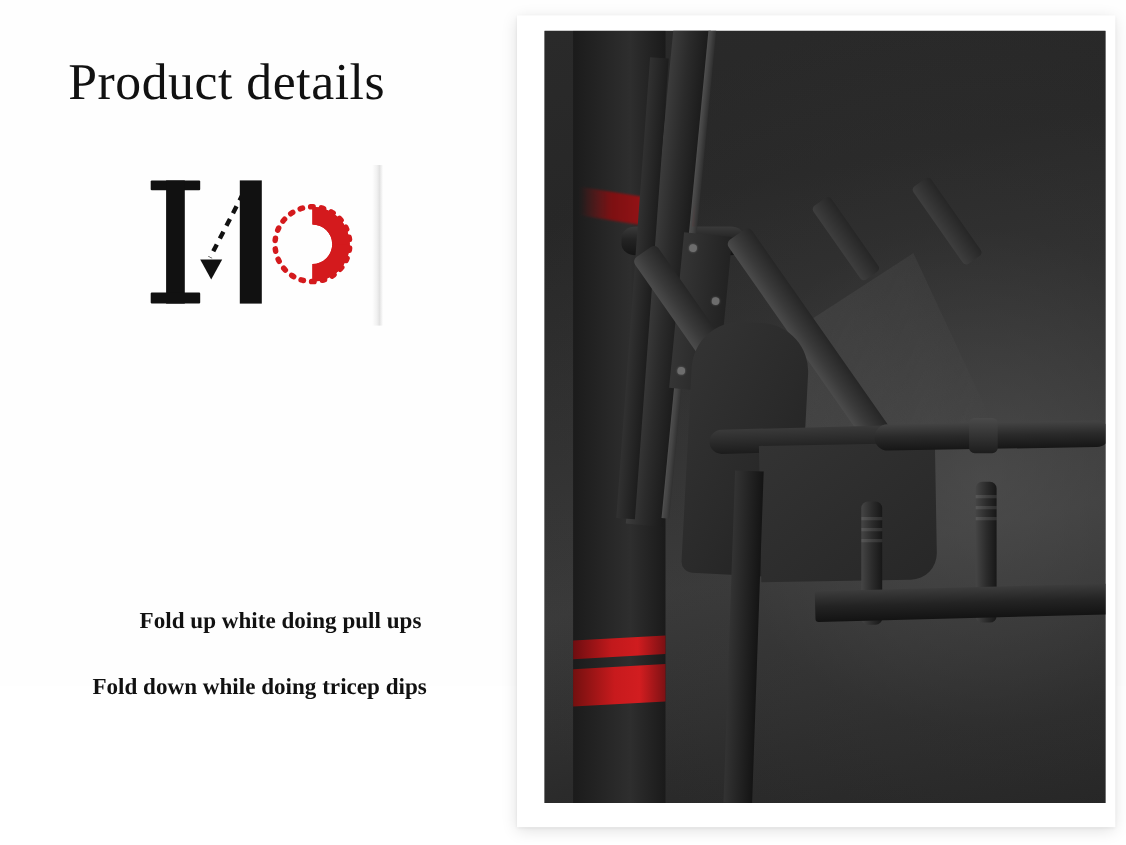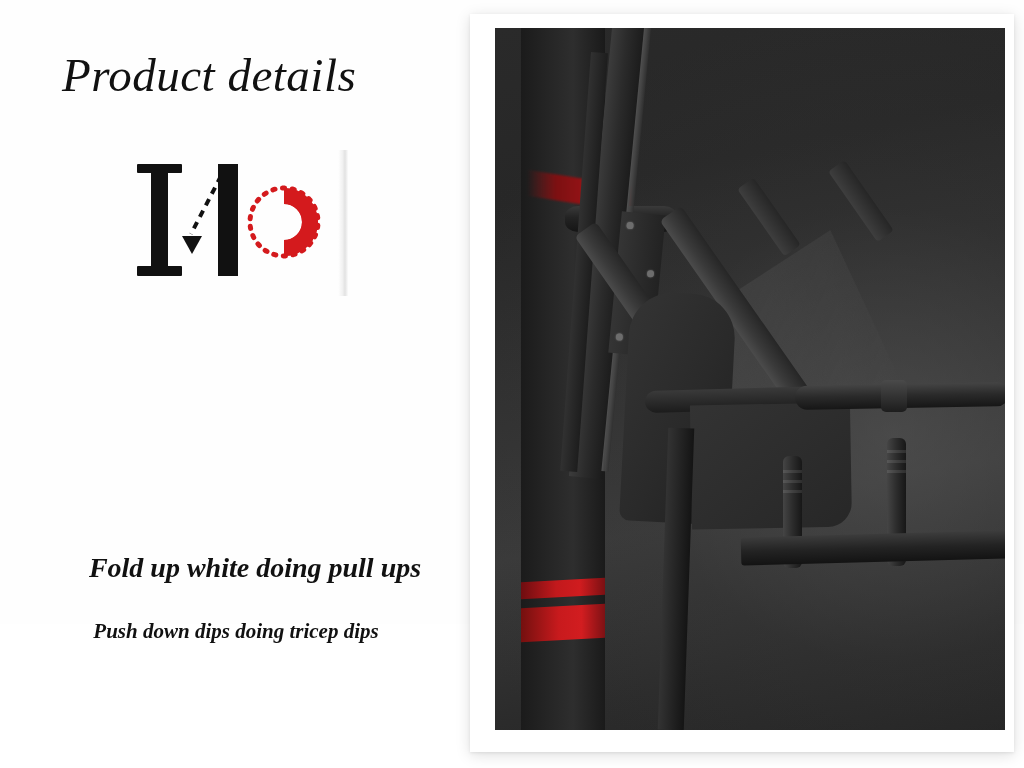--- a/index.html
+++ b/index.html
@@ -11,21 +11,20 @@
     height: 768px;
     overflow: hidden;
     background: #ffffff;
     font-family: "Liberation Serif", serif;
   }
   #page {
     position: relative;
     width: 1024px;
     height: 624px;
     background: #fefefe;
-    font-style: italic;
   }
 
   
   #left-column {
     position: absolute;
     left: 0;
     top: 0;
     width: 470px;
     height: 768px;
   }
@@ -141,21 +140,21 @@
     width: 470px;
   }
   .feature-line {
     font-family: "Liberation Serif", serif;
     font-weight: 700;
     color: #111111;
     text-align: center;
     white-space: nowrap;
   }
   .feature-line.first {
-    font-size: 28px;
+    font-size: 21px;
     padding-left: 8px;
     margin-left: 32px;
   }
   .feature-line.second {
     font-size: 21px;
     margin-top: 35px;
     padding-left: 2px;
   }
 
   
@@ -466,21 +465,21 @@
           <path d="M 39 22 A 34 34 0 0 1 73 56 L 57 56 A 18 18 0 0 0 39 38 Z" fill="#d41a1d"></path>
           <path d="M 39 90 A 34 34 0 0 0 73 56 L 57 56 A 18 18 0 0 1 39 74 Z" fill="#d41a1d"></path>
         </svg>
 
       </div>
     </div>
 
 
     <div id="feature-list">
       <div class="feature-line first">Fold up white doing pull ups</div>
-      <div class="feature-line second">Push down dips doing tricep dips</div>
+      <div class="feature-line second">Fold down while doing tricep dips</div>
     </div>
   </div>
 
   <div id="photo-card">
     <div id="photo-frame">
       <div id="photo-bg"></div>
 
       <div class="part" id="post-left"></div>
       <div class="part" id="red-accent"></div>
       <div class="part" id="cross-bar"></div>

